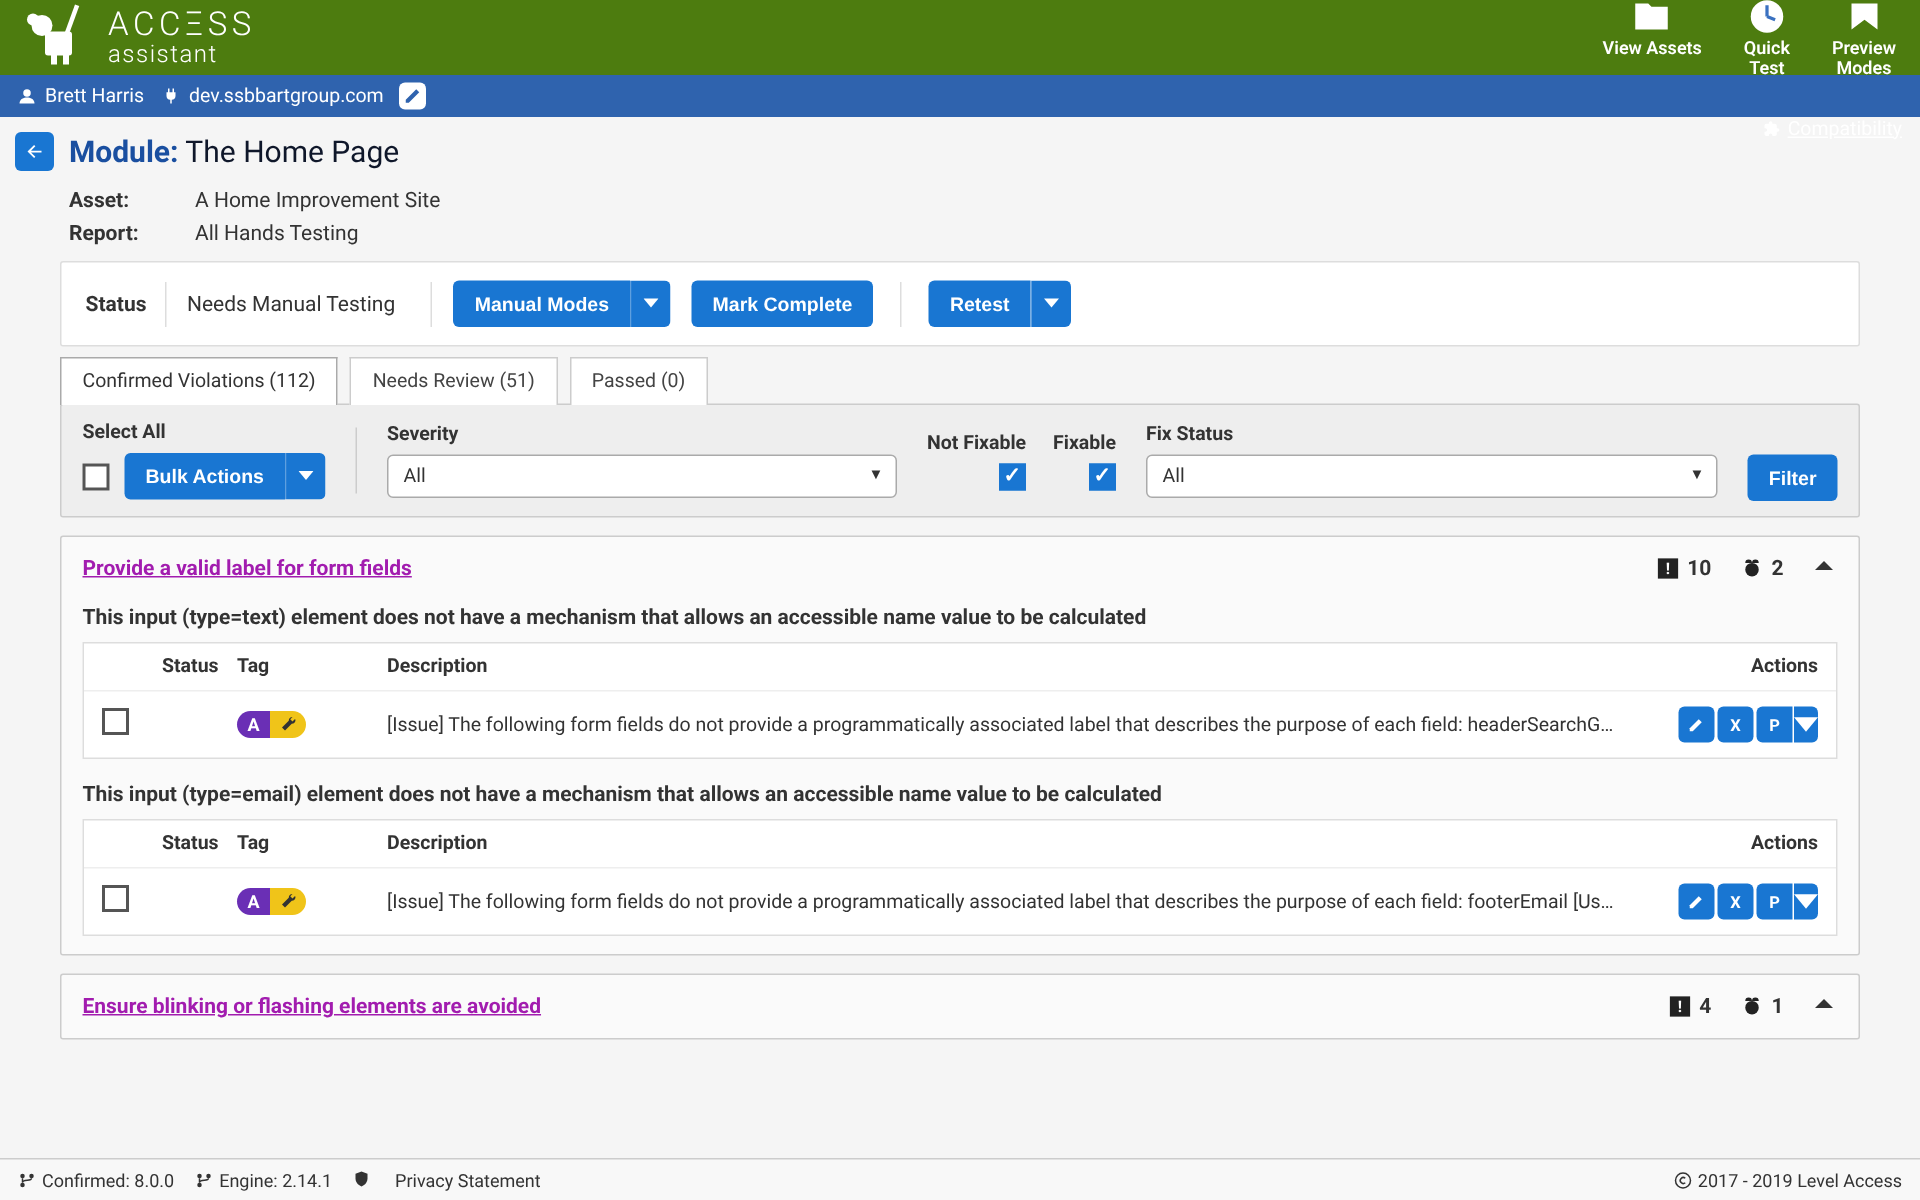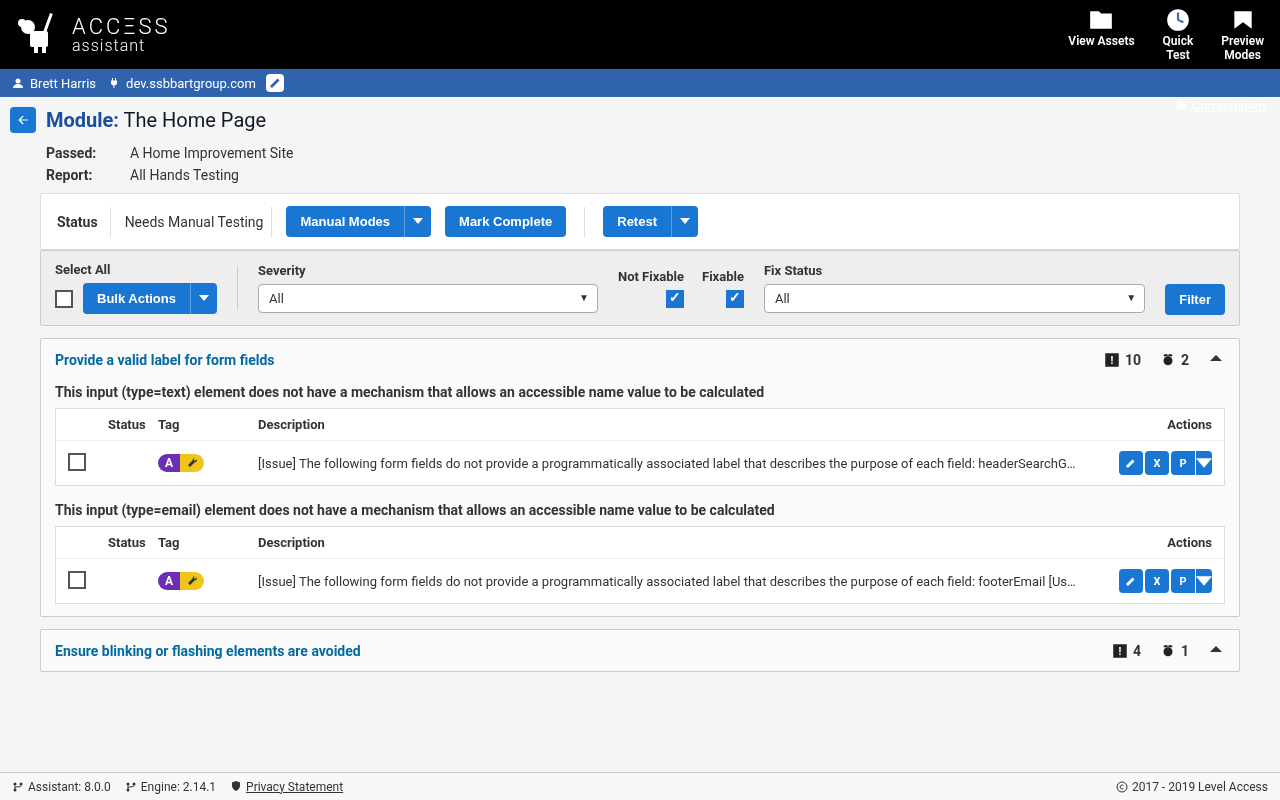--- a/index.html
+++ b/index.html
@@ -1,17 +1,17 @@
 <!DOCTYPE html>
 <html><head>
 <meta charset="utf-8">
 <style>
 * { box-sizing: border-box; margin: 0; padding: 0; }
 body { font-family: -apple-system, BlinkMacSystemFont, "Segoe UI", Roboto, Arial, sans-serif; font-size: 14px; color: #333; background: #f5f5f5; width: 1280px; height: 800px; overflow: hidden; display: flex; flex-direction: column; }
-.topbar { background: #000000; color: #fff; height: 69px; display: flex; align-items: center; padding: 0 16px; }
+.topbar { background: #4d7c0f; color: #fff; height: 50px; display: flex; align-items: center; padding: 0 16px; }
 .logo-area { display: flex; align-items: center; gap: 8px; }
 .logo-icon svg { width: 48px; height: 48px; }
 .logo-text { line-height: 1; }
 .logo-text .t1 { font-size: 22px; font-weight: 300; letter-spacing: 3px; }
 .logo-text .t2 { font-size: 16px; font-weight: 300; letter-spacing: 1px; }
 .topbar-spacer { flex: 1; }
 .topbar-actions { display: flex; gap: 28px; }
 .topbar-action { display: flex; flex-direction: column; align-items: center; gap: 2px; font-size: 12px; cursor: pointer; text-align: center; line-height: 1.1; font-weight:600;}
 .topbar-action svg { width: 26px; height: 26px; fill: #fff; }
 .subbar { background: #2f63ae; color: #fff; height: 28px; display: flex; align-items: center; padding: 0 12px; font-size: 13px; }
@@ -26,21 +26,21 @@
 .module-header { display: flex; align-items: center; gap: 10px; margin-bottom: 12px; }
 .back-btn { background: #1976d2; color: #fff; width: 26px; height: 26px; border-radius: 4px; display: flex; align-items: center; justify-content: center; cursor: pointer; }
 .back-btn svg { width: 14px; height: 14px; fill: #fff; }
 .module-title { font-size: 20px; }
 .module-title .lbl { font-weight: 700; color: #1a4fa0; margin-top: 20px; }
 .module-title .val { color: #0f172a; }
 .meta { padding-left: 36px; margin-bottom: 6px; display: flex; gap: 24px; }
 .meta .lbl { font-weight: 700; width: 60px; display: inline-block; }
 .status-panel { background: #fff; border: 1px solid #ddd; margin: 10px 30px 0 30px; padding: 12px 16px; display: flex; align-items: center; gap: 14px; border-radius: 2px; }
 .status-panel .slbl { font-weight: 700; padding-right: 12px; border-right: 1px solid #ddd; height: 30px; display:flex; align-items:center;}
-.status-panel .sval { padding-right: 8px; border-right: 1px solid #ddd; height:30px; display:flex; align-items:center;}
+.status-panel .sval { padding-right: 24px; border-right: 1px solid #ddd; height:30px; display:flex; align-items:center;}
 .btn { background: #1976d2; color: #fff; border: none; padding: 8px 14px; border-radius: 4px; font-size: 13px; font-weight: 600; cursor: pointer; }
 .btn-split { display: inline-flex; }
 .btn-split .btn { border-radius: 4px 0 0 4px; }
 .btn-split .caret { background: #1976d2; color: #fff; border: none; border-left: 1px solid rgba(255,255,255,0.3); border-radius: 0 4px 4px 0; padding: 8px 8px; cursor: pointer; }
 .caret svg { width: 10px; height: 10px; fill: #fff; }
 .sep { border-left: 1px solid #ddd; height: 30px; margin: 0 4px; }
 .tabs { display: flex; gap: 8px; margin: 0 30px; margin-top: 6px; }
 .tab { background: #fff; border: 1px solid #ccc; border-bottom: none; padding: 8px 14px; font-size: 13px; cursor: pointer; position:relative; top:1px;}
 .tab.active { border-color: #aaa; }
 .tab:not(.active){ color:#444; }
@@ -50,21 +50,21 @@
 .checkbox { width: 18px; height: 18px; border: 2px solid #555; background: #fff; cursor: pointer; display:inline-block;}
 .checkbox.checked { background: #1976d2; border-color: #1976d2; position: relative; }
 .checkbox.checked::after { content: "✓"; color: #fff; position: absolute; top: -3px; left: 1px; font-size: 14px; font-weight: bold; }
 .select { border: 1px solid #aaa; background: #fff; padding: 6px 28px 6px 10px; border-radius: 4px; font-size: 13px; cursor: pointer; position: relative; min-width:340px;}
 .select::after { content: "▼"; position: absolute; right: 8px; top: 7px; font-size: 10px; }
 .select.wide{ min-width:380px;}
 .check-row{display:flex; gap:18px;}
 .check-col{display:flex; flex-direction:column; align-items:flex-end; gap:6px; font-size:13px; font-weight:700;}
 .violation-panel{ margin:12px 30px 0; border:1px solid #ccc; background:#fafafa; border-radius:2px;}
 .vp-header{display:flex; align-items:center; padding:10px 14px;}
-.vp-title{ color:#0369a1; font-weight:700; cursor:pointer;}
+.vp-title{ color:#a21caf; font-weight:700; text-decoration:underline; cursor:pointer;}
 .vp-header-spacer{flex:1;}
 .vp-stats{display:flex; align-items:center; gap:18px;}
 .vp-stat{display:flex; align-items:center; gap:4px; font-weight:700;}
 .vp-stat svg{width:18px;height:18px;}
 .collapse-btn{ cursor:pointer; }
 .collapse-btn svg{width:18px;height:18px; fill:#333;}
 .vp-sub{ font-weight:700; padding:4px 14px 8px;}
 .vp-table{ margin:0 14px 12px; border:1px solid #ddd; background:#fff; }
 .vp-thead{ display:flex; padding:8px 12px; font-weight:700; font-size:13px; border-bottom:1px solid #eee;}
 .vp-row{ display:flex; padding:10px 12px; align-items:center; font-size:13px;}
@@ -75,21 +75,21 @@
 .col-actions{ width:120px; text-align:right; display:flex; gap:0; justify-content:flex-end;}
 .badge-a{ background:#6a2fb5; color:#fff; border-radius:10px 0 0 10px; padding:2px 7px; font-weight:700; font-size:12px;}
 .badge-w{ background:#f0c419; color:#333; border-radius:0 10px 10px 0; padding:2px 6px; display:inline-flex; align-items:center;}
 .badge-w svg{width:12px;height:12px;fill:#333;}
 .act-btn{ background:#1976d2; color:#fff; width:24px; height:24px; border-radius:4px; display:inline-flex; align-items:center; justify-content:center; margin-left:2px; cursor:pointer;}
 .act-btn svg{width:12px;height:12px;fill:#fff;}
 .act-btn.txt{font-size:11px; font-weight:700;}
 .act-caret{ background:#1976d2; width:16px; height:24px; border-radius:0 4px 4px 0; display:inline-flex; align-items:center; justify-content:center; margin-left:1px; cursor:pointer;}
 .act-btn.p{border-radius:4px 0 0 4px;}
 .footer{ height:28px; border-top:1px solid #ccc; background:#f8f8f8; display:flex; align-items:center; padding:0 12px; font-size:12px; gap:14px;}
-.footer .link{text-decoration:underline; cursor:pointer; display:flex; gap:4px;}
+.footer .link{cursor:pointer; display:flex; gap:16px;}
 .footer-spacer{flex:1;}
 .footer .item{display:flex; align-items:center; gap:4px;}
 .footer svg{width:12px;height:12px;fill:#333;}
 </style>
 </head>
 <body>
 
 <div class="topbar">
   <div class="logo-area">
     <span class="logo-icon">
@@ -167,21 +167,21 @@
       <svg viewBox="0 0 24 24">
           <path d="M20 11H8l5-5-1.5-1.5L4 12l7.5 7.5L13 18l-5-5h12z"></path>
         </svg>
     </div>
     <div class="module-title">
       <span class="lbl">Module:</span>
       <span class="val">The Home Page</span>
     </div>
   </div>
   <div class="meta">
-      <span class="lbl">Passed:</span>
+      <span class="lbl">Asset:</span>
       <span>A Home Improvement Site</span>
     </div>
   <div class="meta">
       <span class="lbl">Report:</span>
       <span>All Hands Testing</span>
     </div>
 
   <div class="status-panel">
     <span class="slbl">Status</span>
     <span class="sval">Needs Manual Testing</span>
@@ -194,20 +194,25 @@
     <button class="btn">Mark Complete</button>
     <span class="sep"></span>
     <span class="btn-split">
       <button class="btn">Retest</button>
       <button class="caret"><svg viewBox="0 0 10 10">
             <path d="M0 2 L10 2 L5 8 Z"></path>
           </svg></button>
     </span>
   </div>
 
+  <div class="tabs">
+    <div class="tab active">Confirmed Violations (112)</div>
+    <div class="tab">Needs Review (51)</div>
+    <div class="tab">Passed (0)</div>
+  </div>
 
   <div class="filter-panel">
     <div class="filter-col">
       <span class="lbl">Select All</span>
       <div style="display:flex; gap:10px; align-items:center;">
         <span class="checkbox"></span>
         <span class="btn-split">
           <button class="btn">Bulk Actions</button>
           <button class="caret"><svg viewBox="0 0 10 10">
                 <path d="M0 2 L10 2 L5 8 Z"></path>
@@ -357,21 +362,21 @@
 </div>
 
 <div class="footer">
   <span class="item">
       <svg viewBox="0 0 24 24">
         <circle cx="6" cy="6" r="3"></circle>
         <circle cx="6" cy="18" r="3"></circle>
         <circle cx="18" cy="6" r="3"></circle>
         <path d="M6 9v6M18 9c0 5-12 0-12 6" stroke="#333" fill="none" stroke-width="2"></path>
       </svg>
-      <span>Assistant: 8.0.0</span>
+      <span>Confirmed: 8.0.0</span>
     </span>
   <span class="item">
       <svg viewBox="0 0 24 24">
         <circle cx="6" cy="6" r="3"></circle>
         <circle cx="6" cy="18" r="3"></circle>
         <circle cx="18" cy="6" r="3"></circle>
         <path d="M6 9v6M18 9c0 5-12 0-12 6" stroke="#333" fill="none" stroke-width="2"></path>
       </svg>
       <span>Engine: 2.14.1</span>
     </span>

